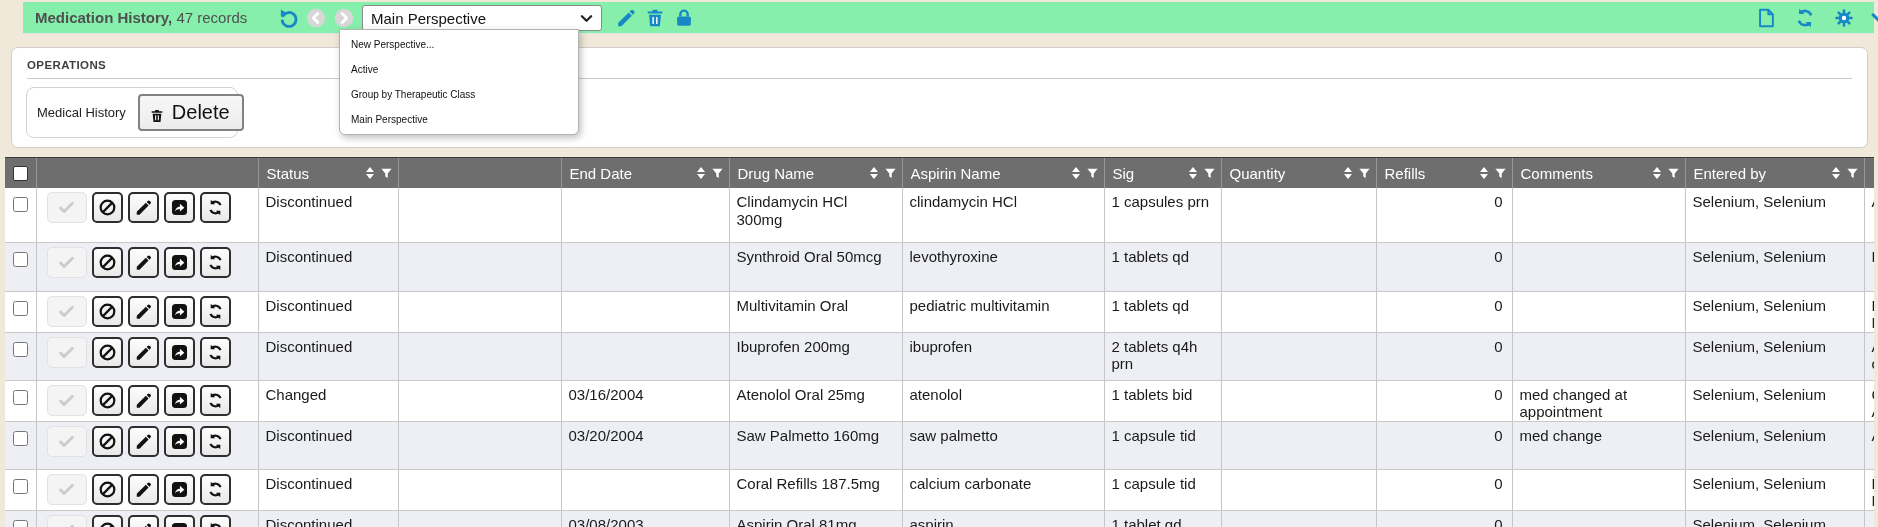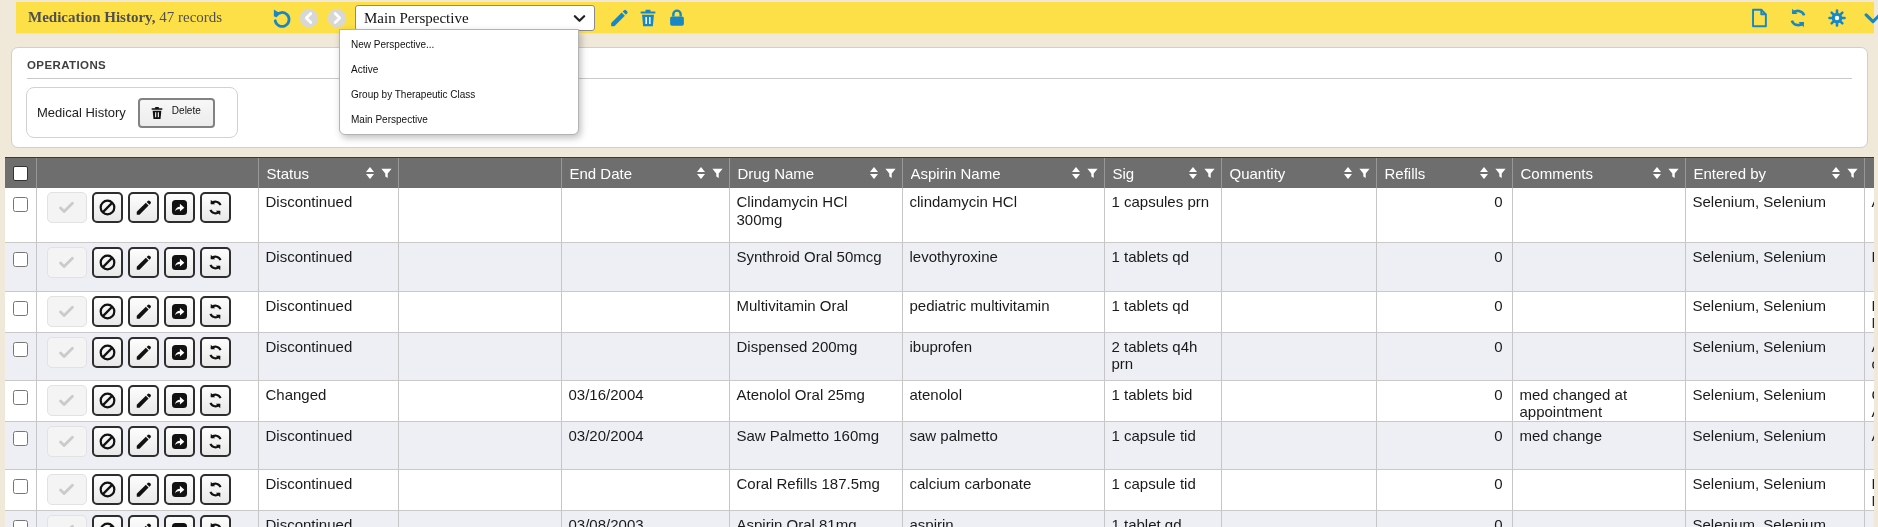--- a/index.html
+++ b/index.html
@@ -1,22 +1,22 @@
 <!DOCTYPE html>
 <html><head>
 <meta charset="utf-8">
 <style>
   * { box-sizing: border-box; margin: 0; padding: 0; }
   html,body { width:1878px; height:527px; overflow:hidden; }
   body { font-family:"Liberation Sans", sans-serif; background:#f0e8d8; }
   .page { position:relative; width:1878px; height:527px; background:#f0e8d8; overflow:hidden; }
 
   
-  .toolbar { position:absolute; left:16px; right:4px; top:2px; height:32px; background:#fde047;
-             border-bottom:1px solid #e3e3e3;font-family:Liberation Serif, serif; }
+  .toolbar { position:absolute; left:23px; right:4px; top:2px; height:32px; background:#86efac;
+             border-bottom:1px solid #e3e3e3; }
   .tb-title { position:absolute; left:12px; top:7px; font-size:15px; color:#4f4f4f; white-space:nowrap; }
   .tb-title b { font-weight:bold; }
   .tb-ic { position:absolute; top:4px; width:24px; height:24px; display:flex; align-items:center; justify-content:center; cursor:pointer; }
   .tb-ic svg { width:22px; height:22px; }
   .blue-fill { fill:#1787c5; } .blue-stroke { stroke:#1787c5; fill:none; }
   .undo       { left:253px; }
   .prev       { left:281px; } .next { left:309px; }
   .edit-persp { left:591px; }
   .del-persp  { left:620px; }
   .lock       { left:649px; }
@@ -41,22 +41,22 @@
   .menu-item.selected { background:#2166d1; color:#fff; }
 
   
   .ops-panel { position:absolute; left:11px; right:10px; top:47px; height:101px; background:#fff;
                border:1px solid #cfcfcf; border-radius:7px; }
   .ops-title { position:absolute; left:15px; top:11px; font-size:11.5px; font-weight:bold; letter-spacing:.4px; color:#3f3f3f; }
   .ops-hr { position:absolute; left:15px; right:15px; top:30px; border-bottom:1px solid #c9c9c9; }
   .ops-group { position:absolute; left:14px; top:39px; width:212px; height:51px; border:1px solid #d2d2d2;
                border-radius:8px; display:flex; align-items:center; padding:0 10px; gap:12px; }
   .ops-group-label { font-size:13px; color:#222; white-space:nowrap; }
-  .delete-btn { display:flex; align-items:flex-start; gap:7px; border:2px solid #828282; border-radius:4px;
-                background:linear-gradient(#f7f7f7,#ececec); padding:5px 12px 5px 9px; font-size:10px; color:#111; cursor:pointer; }
+  .delete-btn { display:flex; align-items:flex-end; gap:7px; border:2px solid #828282; border-radius:4px;
+                background:linear-gradient(#f7f7f7,#ececec); padding:5px 12px 5px 9px; font-size:20px; color:#111; cursor:pointer; }
   .delete-btn svg { width:16px; height:16px; fill:#111; }
 
   
   .table-wrap { position:absolute; left:5px; top:157px; width:1869px; bottom:0; overflow:hidden;
                 background:#fff; border-top:1px solid #3a3a3a; }
   table { border-collapse:collapse; table-layout:fixed; width:1869px; }
   thead th { background:#6e6e6e; height:30px; border-right:1px solid #989898; padding:0; }
   .hwrap { display:flex; align-items:center; justify-content:space-between; padding:0 5px 0 8px; gap:4px; }
   .hlabel { color:#fff; font-size:15px; font-weight:400; white-space:nowrap; overflow:hidden; text-align:left; }
   .hicons { display:flex; align-items:center; gap:6px; flex:none; }
@@ -526,21 +526,21 @@
                     <path d="M6 2.2v5.6h5.6z" fill="#111"></path>
                     <path d="M5.6 15a6.9 6.9 0 0 0 11.8 1.8" fill="none" stroke="#111" stroke-width="2.7"></path>
                     <path d="M18 21.8v-5.6h-5.6z" fill="#111"></path>
                   </svg>
     </div>
   </div>
 </td>
             <td>Discontinued</td>
             <td></td>
             <td></td>
-            <td>Dispensed 200mg</td>
+            <td>Ibuprofen 200mg</td>
             <td>ibuprofen</td>
             <td>2 tablets q4h prn</td>
             <td></td>
             <td class="num">0</td>
             <td></td>
             <td>Selenium, Selenium</td>
             <td class="pre">A
 o</td>
           </tr>
           <tr style="height: 39px; margin-left: 32px;">

